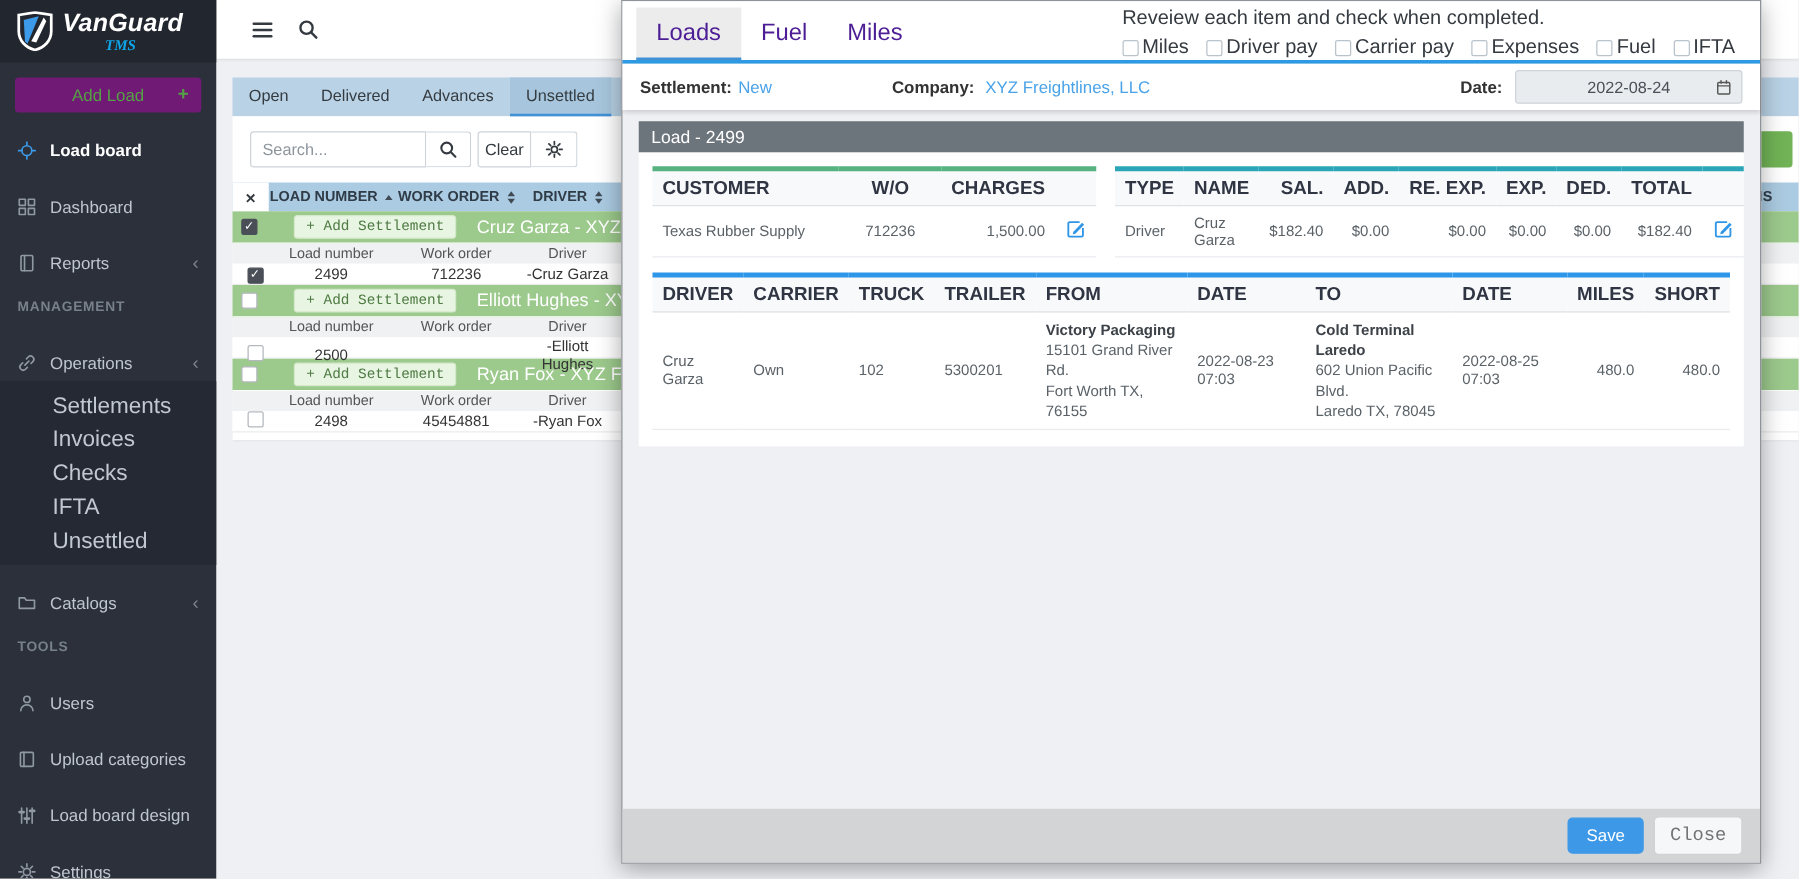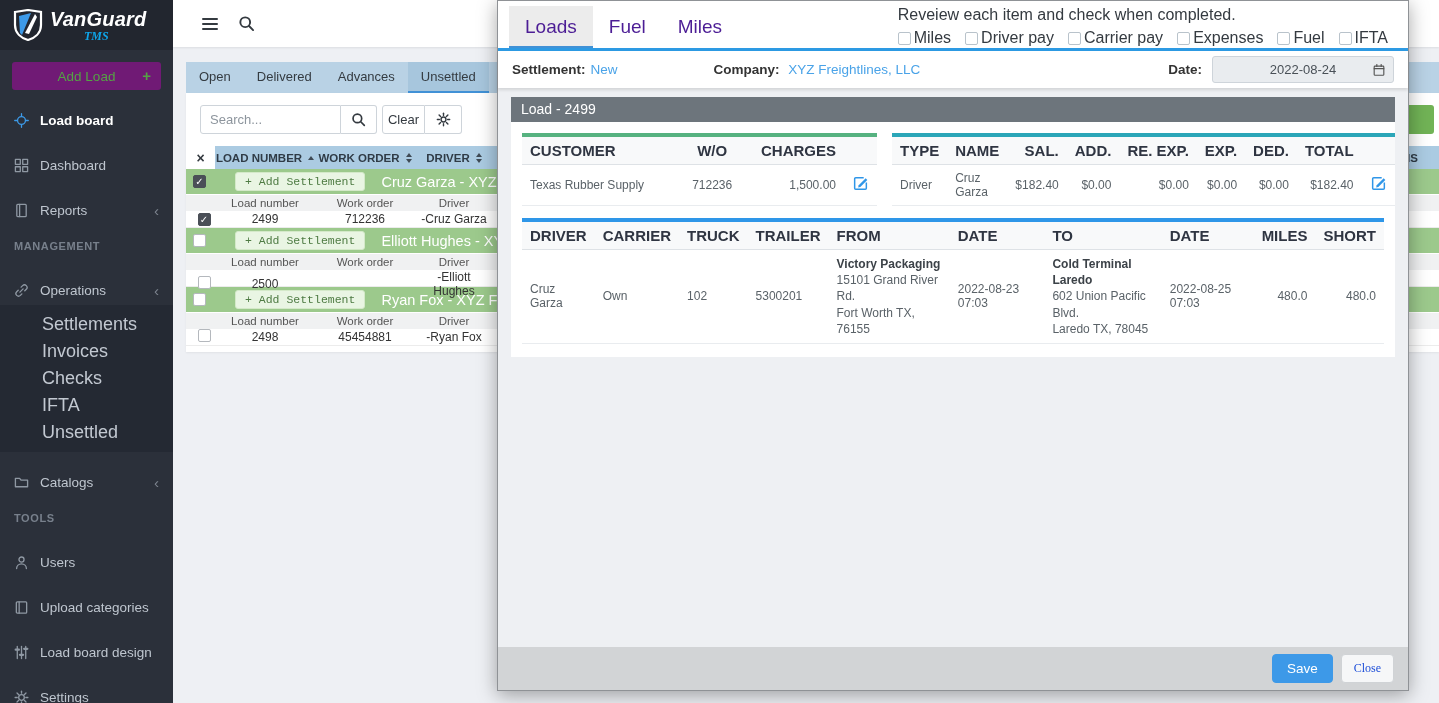--- a/index.html
+++ b/index.html
@@ -94,21 +94,21 @@
   .dtable .c { text-align:center; }
   .top-green { border-top:4px solid #56b280; }
   .top-teal { border-top:4px solid #2ba6b8; }
   .top-blue { border-top:4px solid #2e96e8; }
   .trip-wrap { margin-top:12px; }
   .addr .nm { font-weight:bold; color:#3c4248; }
   .addr div { line-height:1.35; }
   .edit-ic { width:17px; height:17px; cursor:pointer; display:inline-block; }
   .modal-foot { position:absolute; left:0; right:0; bottom:0; height:43px; background:#d2d4d6; display:flex; align-items:center; justify-content:flex-end; gap:8px; padding-right:14px; }
   .save-btn { background:#3d99e8; color:#fff; border:1px solid #3d99e8; border-radius:4px; padding:6px 14px; font-size:13.5px; font-family:inherit; cursor:pointer; }
-  .close-btn { background:#f6f7f8; color:#1d4ed8; border:1px solid #d0d3d6; border-radius:4px; padding:6px 12px; font-size:12px; font-family:Liberation Serif, serif; cursor:pointer; }
+  .close-btn { background:#f6f7f8; color:#737373; border:1px solid #d0d3d6; border-radius:4px; padding:6px 12px; font-size:15px; font-family:Liberation Mono, monospace; cursor:pointer; }
 </style>
 </head>
 <body>
 
 <div class="screen">
 
   <aside class="sidebar">
     <div class="logo-area">
       <svg width="30" height="32" viewBox="0 0 30 32">
         <path d="M2 3 L15 1 L28 3 L28 16 C28 24 22 29 15 31 C8 29 2 24 2 16 Z" fill="none" stroke="#fff" stroke-width="2.2"></path>

